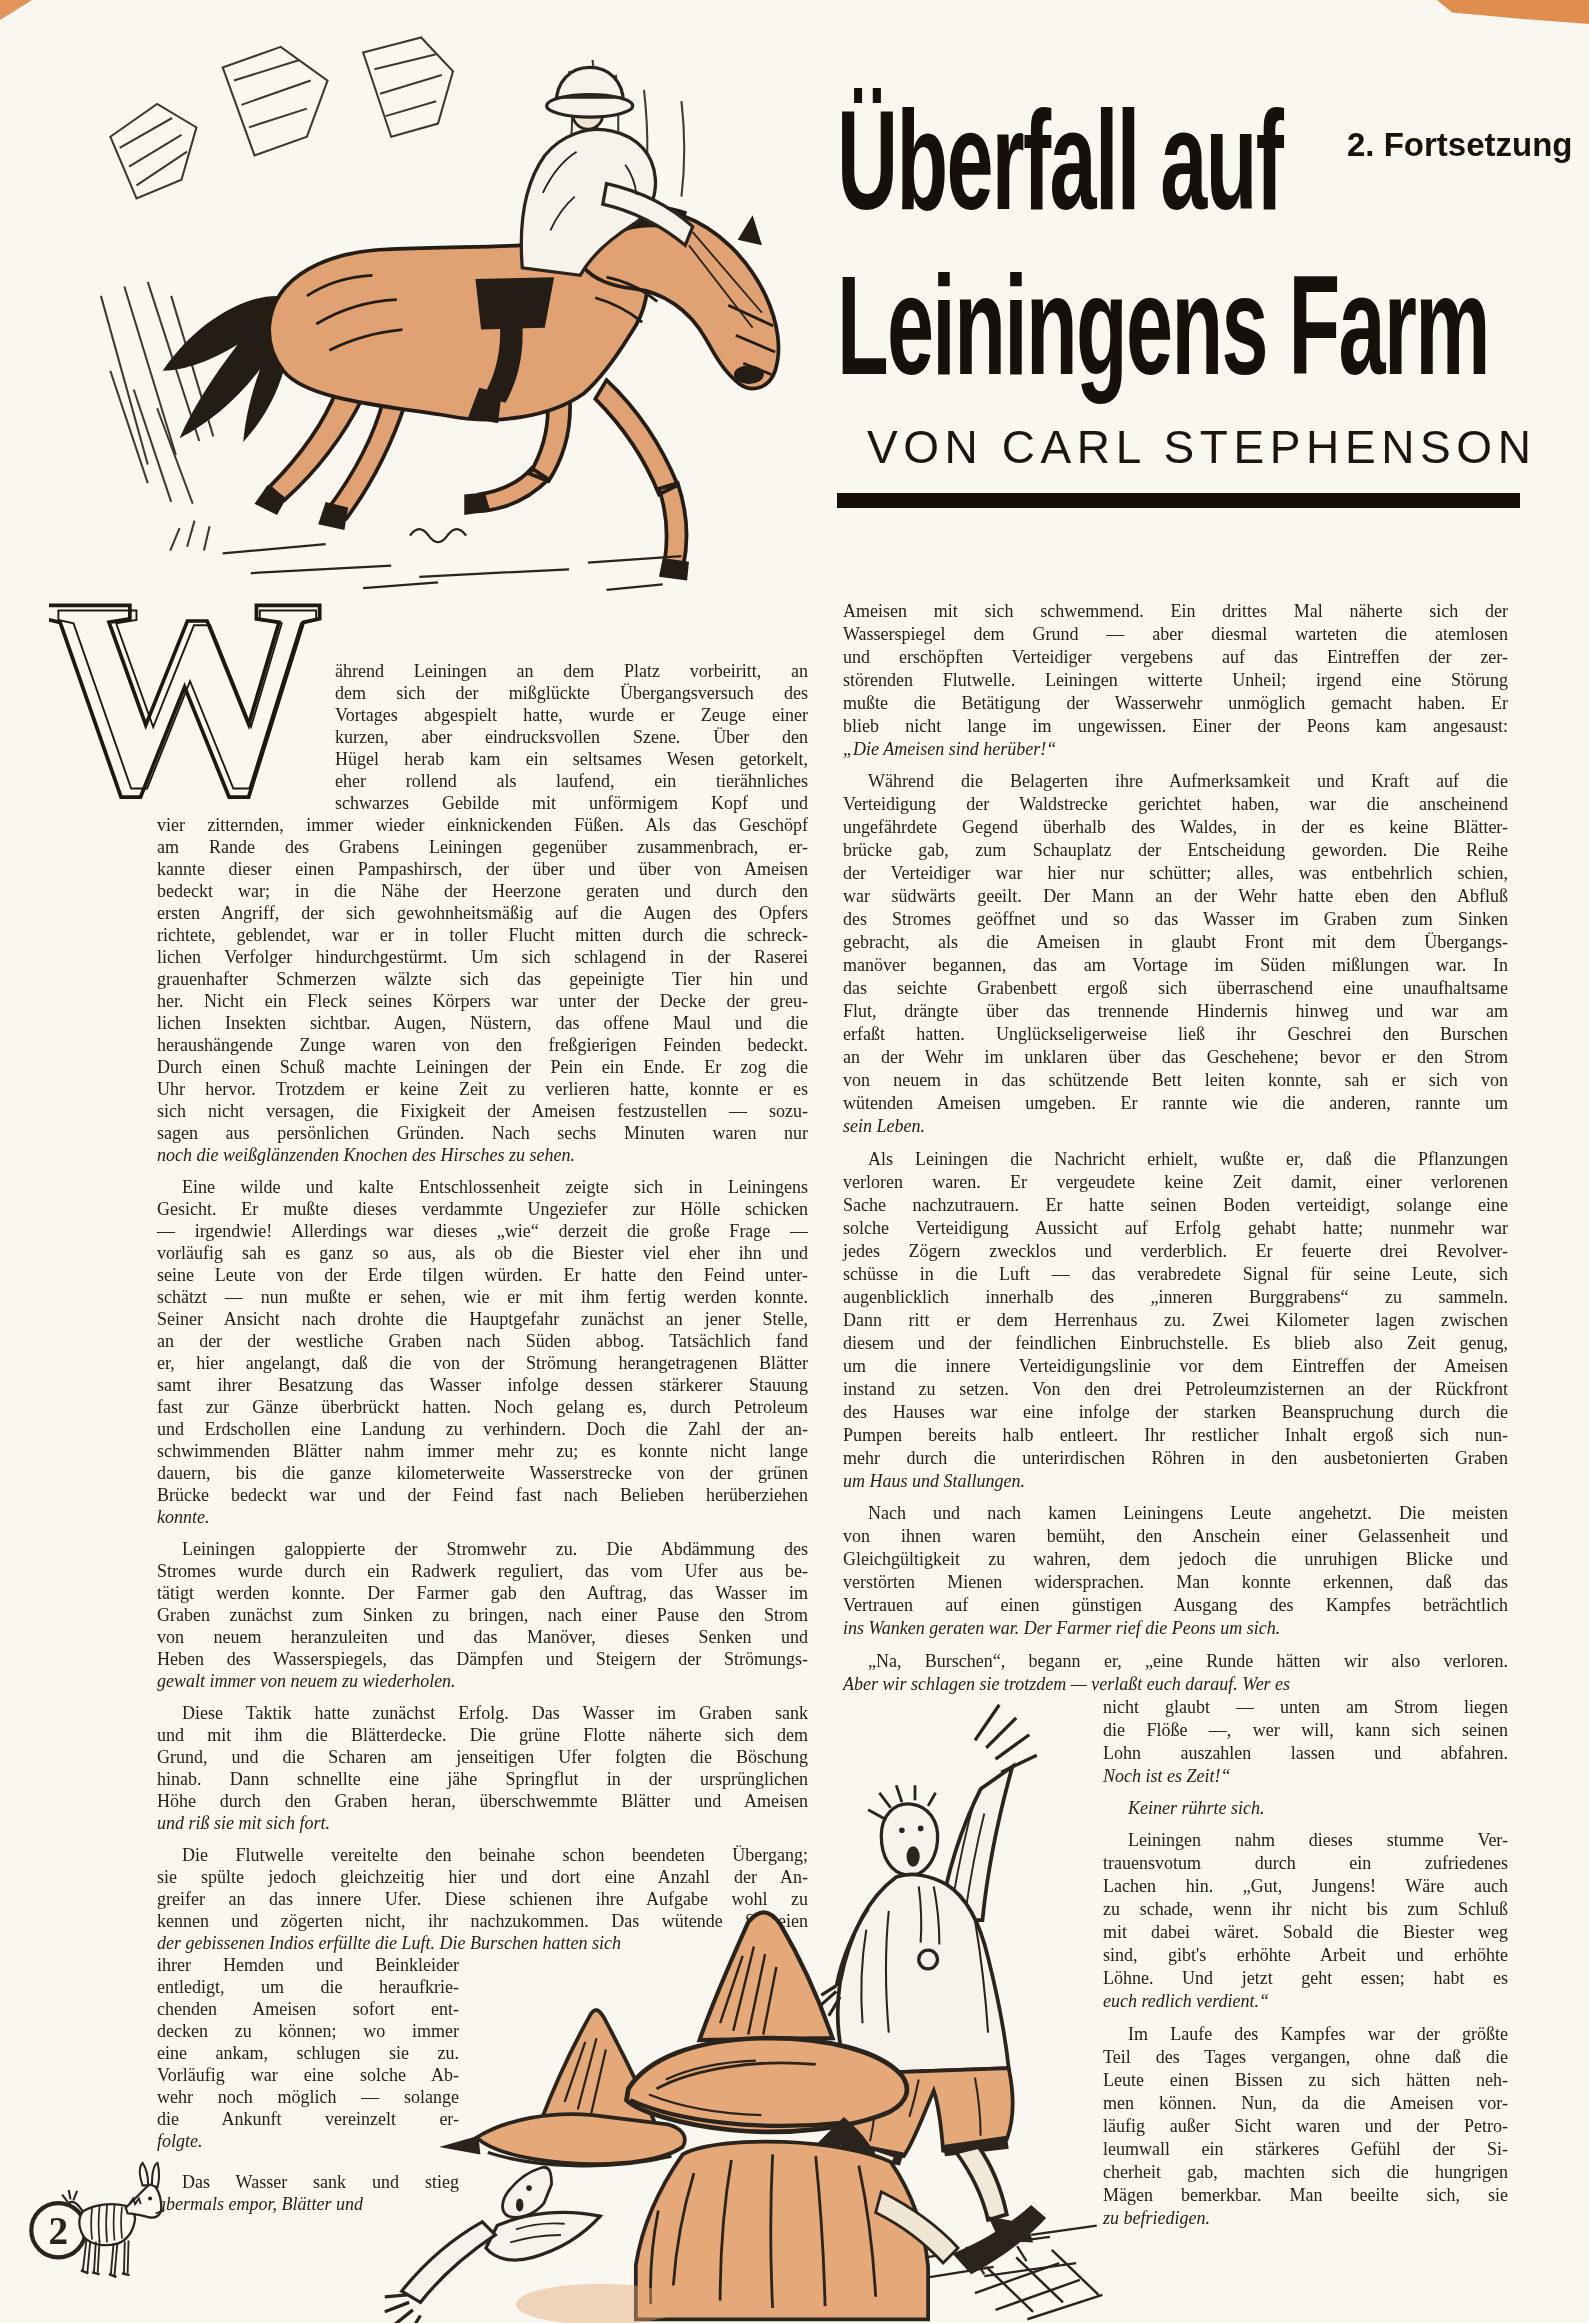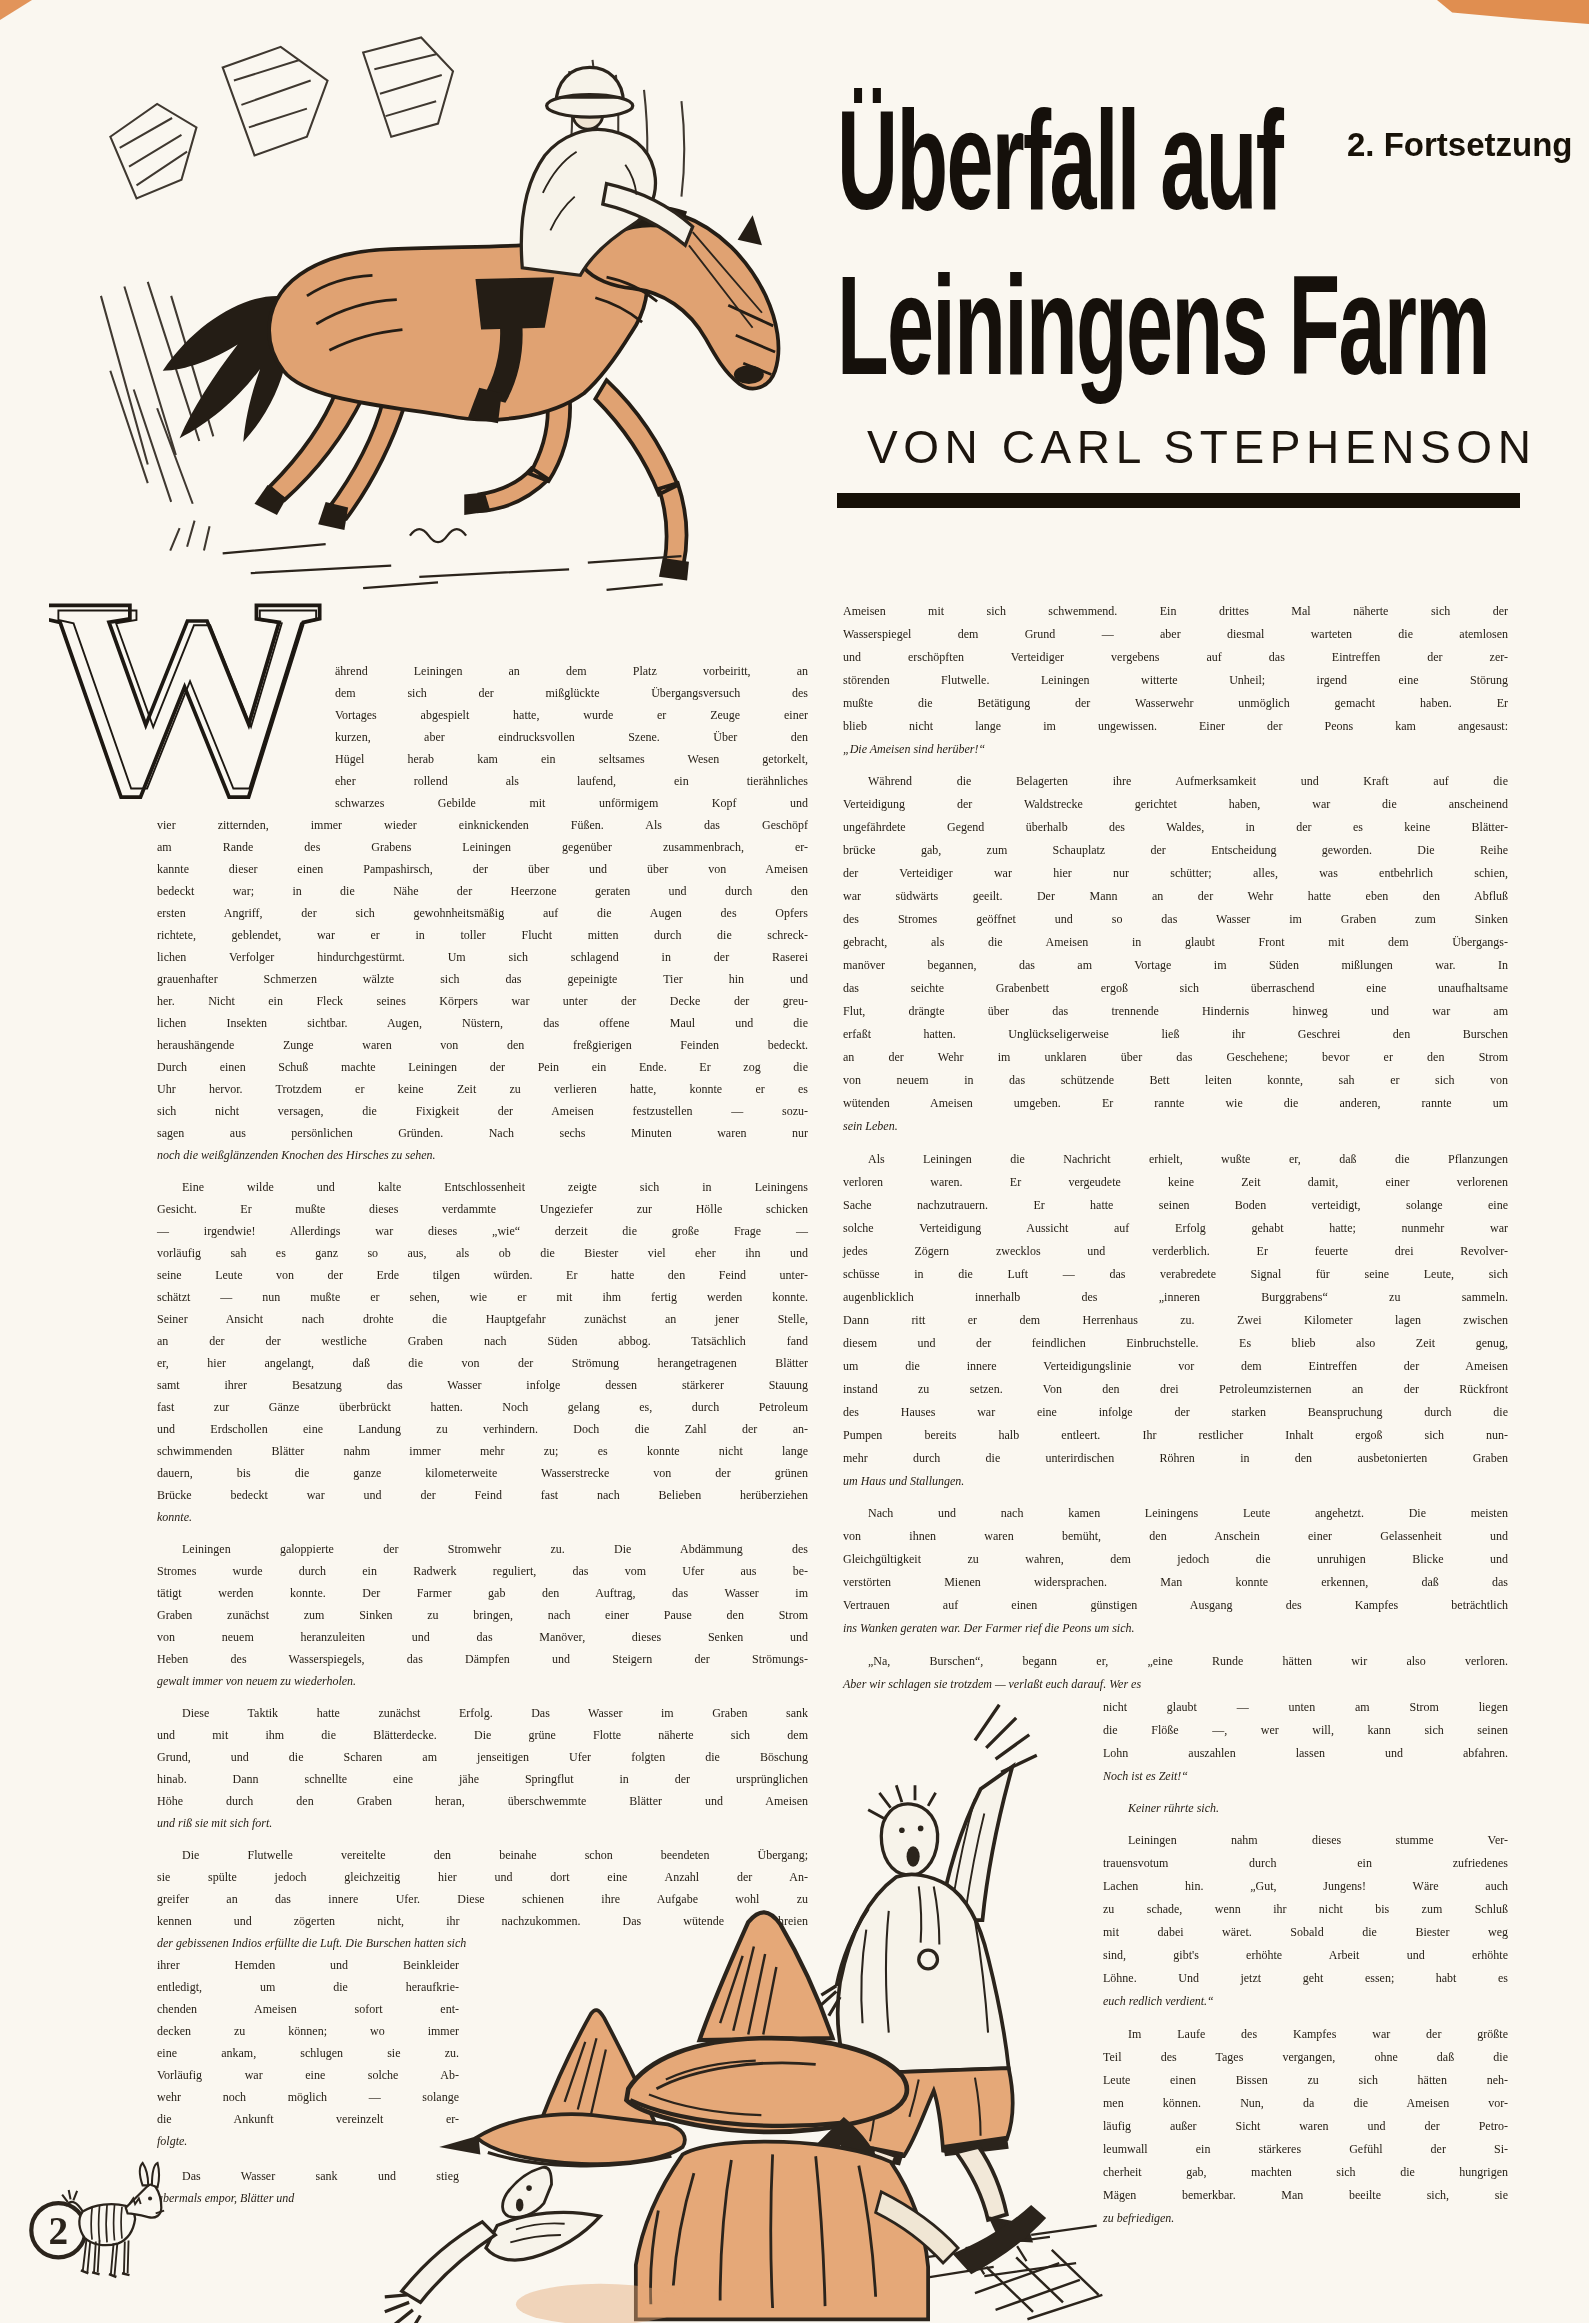--- a/index.html
+++ b/index.html
@@ -18,28 +18,28 @@
   .t-big{position:absolute;left:0;font-family:"Liberation Sans",sans-serif;font-weight:700;
     font-size:141px;line-height:1;color:#15100b;letter-spacing:-2.8px;white-space:nowrap;
     transform:scaleX(.6);transform-origin:0 0;}
   .t1{top:0;} .t2{top:165px;}
   .fortsetzung{position:absolute;left:510px;top:36px;font-family:"Liberation Sans",sans-serif;
     font-weight:700;font-size:33px;color:#181208;white-space:nowrap;}
   .byline{position:absolute;left:1.9px;top:330px;font-family:"Liberation Sans",sans-serif;
     font-size:46px;letter-spacing:5.6px;color:#1c150e;white-space:nowrap;margin-left:28px;}
   .title-rule{position:absolute;left:0;top:403px;width:683px;height:15px;background:#161007;}
   
-  .col{position:absolute;font-size:12px;}
+  .col{position:absolute;font-size:18px;}
   .col-left{left:157px;top:660px;width:651px;line-height:22px;}
   .col-right{left:843px;top:600px;width:665px;line-height:23px;}
   .para{margin:0;}
   .col-left .para + .para{margin-top:10px;}
   .col-right .para + .para{margin-top:9.4px;}
   .narrow-left{width:302px;margin-top:0;}
-  .narrow-left .para + .para{margin-top:13px;}
+  .narrow-left .para + .para{margin-top:19px;}
   .narrow-right{width:405px;margin-left:260px;margin-top:0;}
   .narrow-right .para + .para{margin-top:9.4px;}
   .ln{text-align:justify;text-align-last:justify;}
   .ln.lst{text-align-last:left;font-style:italic;}
   .ln.ind{text-indent:25px;}
   .dc-spacer{float:left;width:178px;height:153px;}
   
   .dropcap-svg{position:absolute;left:49px;top:598px;}
   .illu-top{position:absolute;left:82px;top:15px;}
   .illu-bottom{position:absolute;left:319px;top:1686px;}

